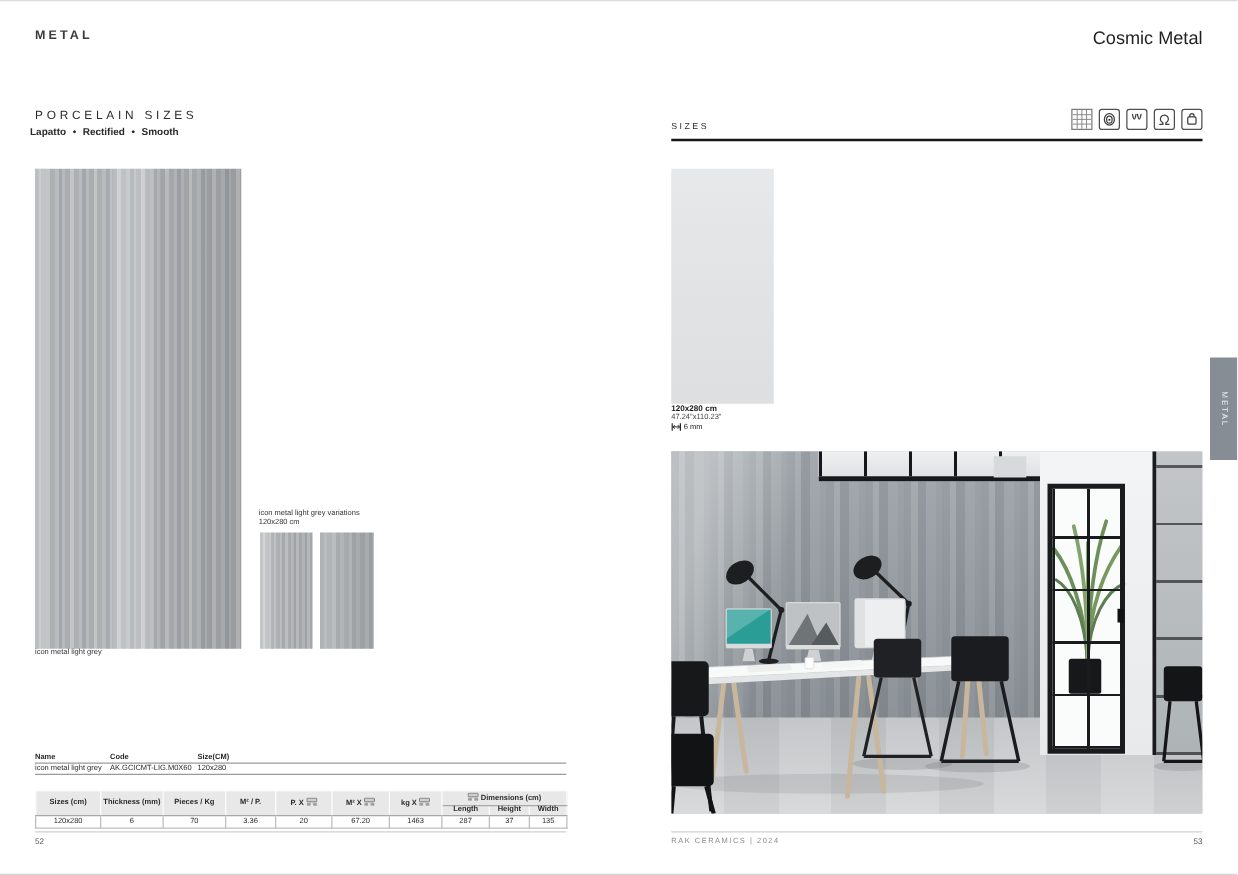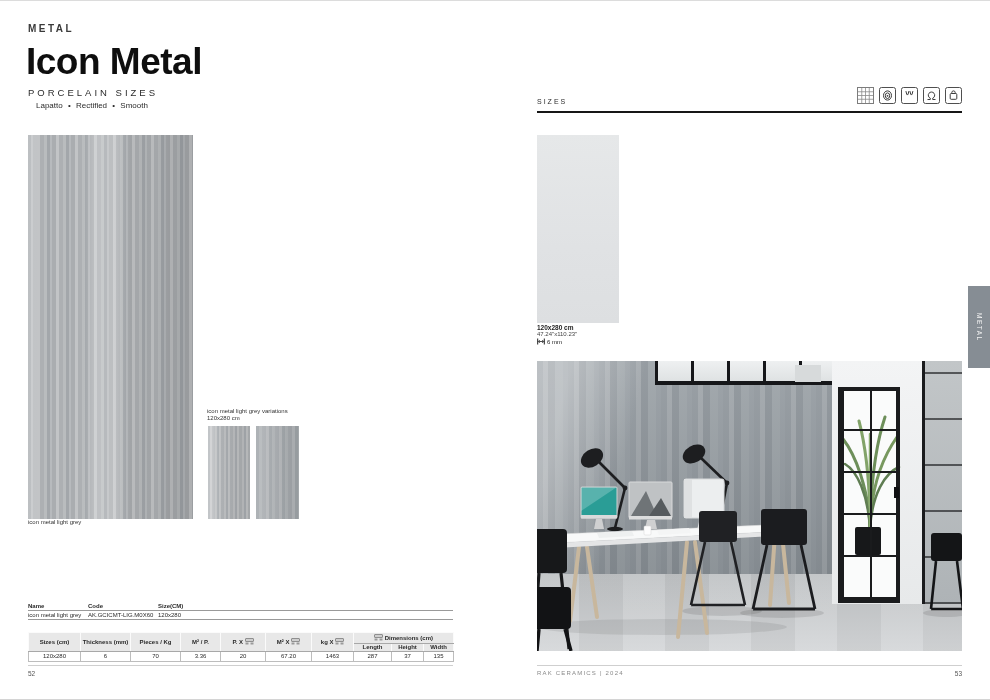--- a/index.html
+++ b/index.html
@@ -6,21 +6,21 @@
   html,body{background:#fff}
   body{font-family:"Liberation Sans",sans-serif;color:#1a1a1a}
   .sheet{position:relative;width:990px;height:700px;background:#fff;overflow:hidden;
          border-top:1px solid #dcdcdc;border-bottom:1px solid #d4d4d4;}
   .abs{position:absolute}
 
   
   .eyebrow{left:28px;top:22px;font-size:10px;letter-spacing:2.5px;color:#3a3a3a;font-weight:700}
   .big-title{left:26px;top:40px;font-size:37px;font-weight:700;letter-spacing:-0.5px;color:#0e0e0e}
   .subtitle{left:28px;top:86px;font-size:9.5px;letter-spacing:3px;color:#2b2b2b}
-  .finishes{left:36px;top:100px;font-size:8px;font-weight:400;color:#2b2b2b;word-spacing:3px}
+  .finishes{left:24px;top:100px;font-size:8px;font-weight:700;color:#2b2b2b;word-spacing:3px}
 
   .main-tile{left:28px;top:134px;width:165px;height:384px;
     background:
       linear-gradient(90deg, rgba(255,255,255,.28) 0 9px, rgba(255,255,255,0) 9px 34%, rgba(255,255,255,.22) 40% 52%, rgba(0,0,0,.05) 62% 78%, rgba(0,0,0,.10) 86% 100%),
       repeating-linear-gradient(90deg,#a3a7ab 0 3px,#b7babd 3px 5px,#aaadb0 5px 9px,#c2c4c6 9px 12px,#adb0b3 12px 16px,#b9bcbe 16px 19px);}
   .main-caption{left:28px;top:518px;font-size:6px;color:#333}
 
   .var-label{left:207px;top:407px;font-size:6px;line-height:7px;color:#333}
   .var-swatch{top:425px;height:93px;}
   .v1{left:208px;width:42px;
@@ -106,21 +106,20 @@
   .side-tab{left:968px;top:285px;width:22px;height:82px;background:#868d94;
      display:flex;align-items:center;justify-content:center}
   .side-tab span{writing-mode:vertical-rl;font-size:6.5px;letter-spacing:1.5px;color:#f2f2f2}
 </style>
 </head>
 <body>
 
 <div class="sheet">
 
   <div class="abs eyebrow">METAL</div>
-  <div class="abs big-title">Icon Metal</div>
   <div class="abs subtitle">PORCELAIN SIZES</div>
   <div class="abs finishes">Lapatto • Rectified • Smooth</div>
 
   <div class="abs main-tile"></div>
   <div class="abs main-caption">icon metal light grey</div>
 
   <div class="abs var-label">
     <div>icon metal light grey variations</div>
     <div>120x280 cm</div>
   </div>
@@ -208,20 +207,21 @@
       <td>287</td>
       <td>37</td>
       <td>135</td>
     </tr>
   </tbody>
     </table>
 
   <div class="abs footline l"></div>
   <div class="abs pagenum l">52</div>
 
+  <div class="abs collection">Cosmic Metal</div>
 
   <div class="abs sizes-label">SIZES</div>
   <div class="abs icon-row">
     <span class="cert grid">
       <svg width="15" height="15" viewBox="0 0 15 15">
           <path d="M3.75 0v15M7.5 0v15M11.25 0v15M0 3.75h15M0 7.5h15M0 11.25h15" stroke="#8a8a8a" stroke-width="0.8"></path>
         </svg>
     </span>
     <span class="cert">
       <svg width="11" height="11" viewBox="0 0 11 11">

